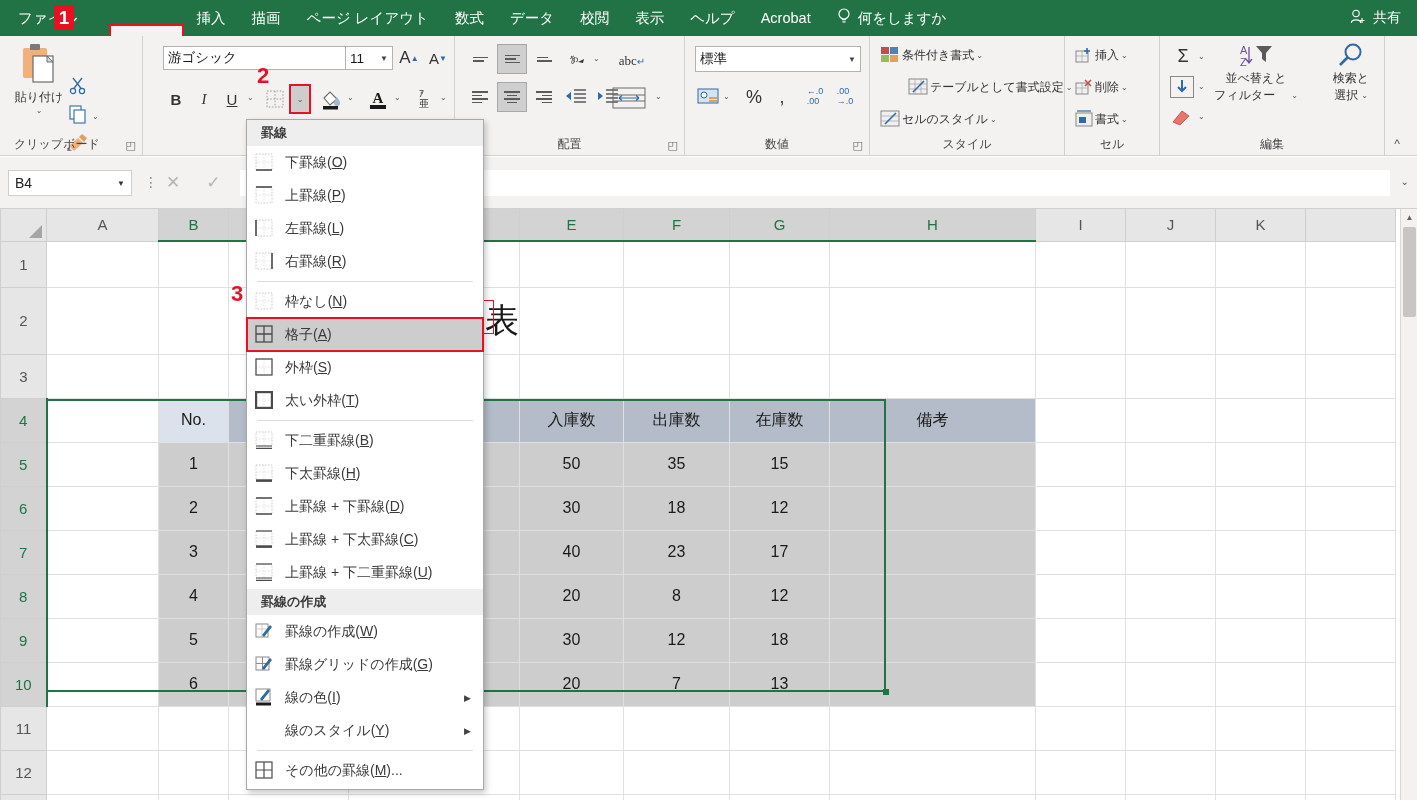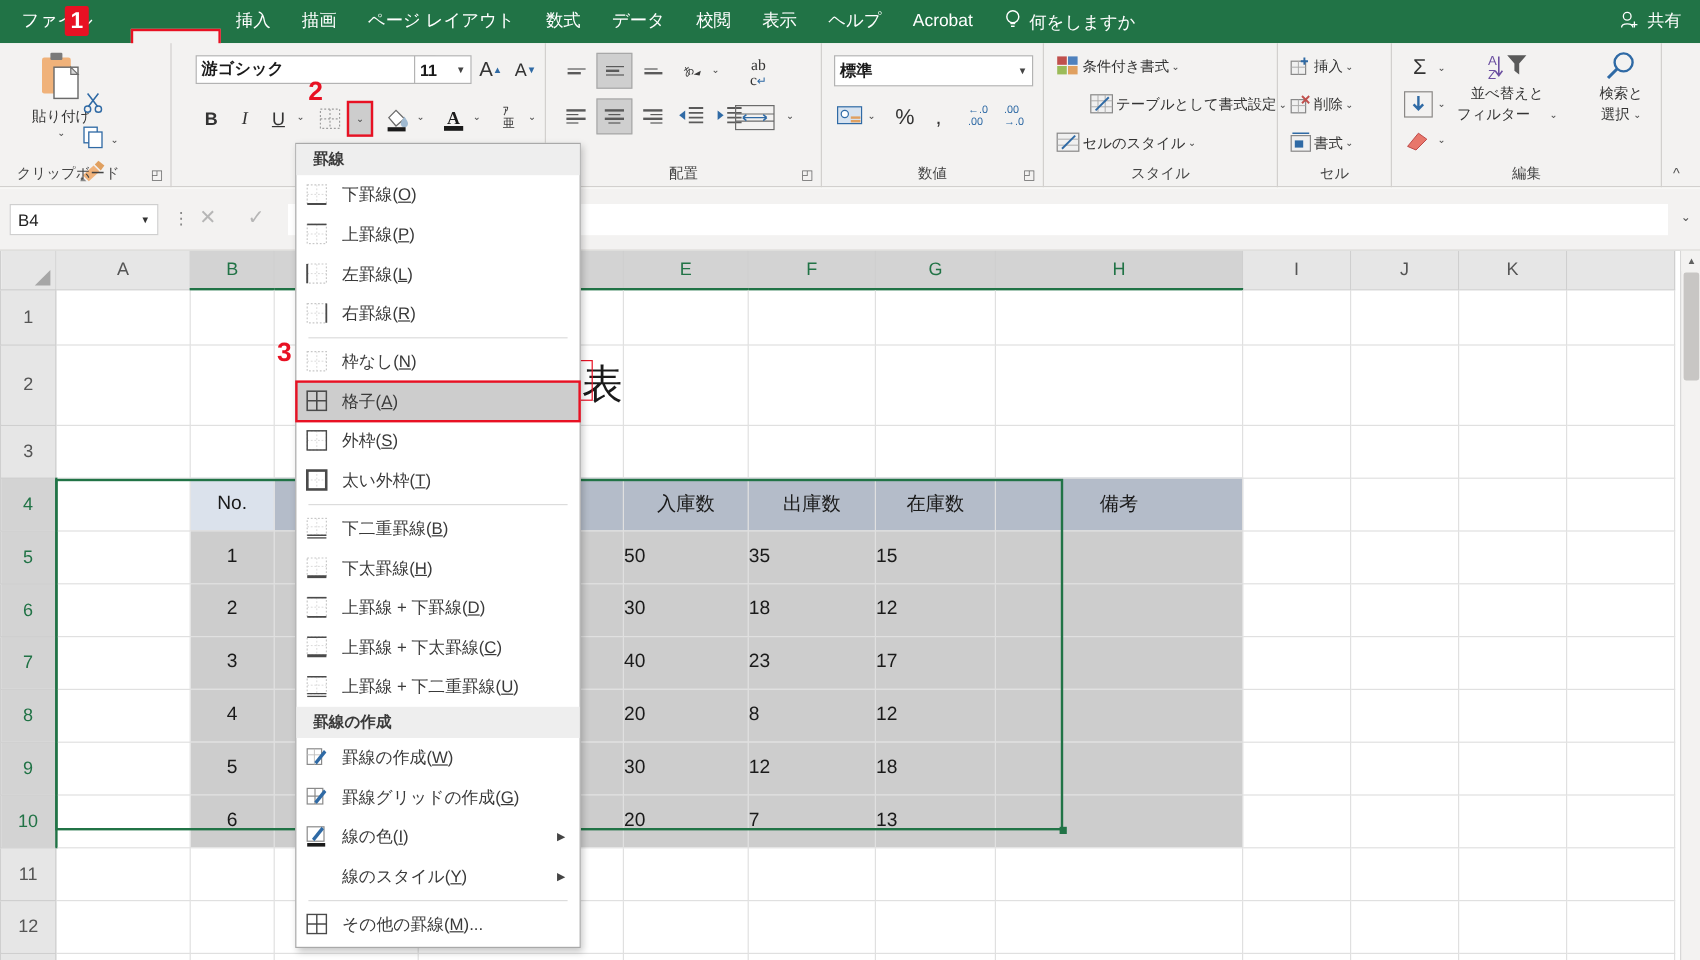--- a/index.html
+++ b/index.html
@@ -65,21 +65,21 @@
     font-size: 12px; color: #333; width: 62px;
   }
   .minibtn {
     position: absolute; display: flex; align-items: center; gap: 2px;
     font-size: 12px; color: #333; white-space: nowrap;
   }
   .chev { font-size: 8px; color: #555; }
   .fontbox {
     position: absolute; background: #fff; border: 1px solid #b3b3b3;
     display: flex; align-items: center; padding: 0 4px;
-    font-size: 13.5px; color: #1a1a1a; font-weight: bold;
+    font-size: 13.5px; color: #1a1a1a;
   }
   .fontbox .ddarrow { margin-left: auto; font-size: 8px; color: #444; }
   .iconbtn {
     position: absolute; display:flex; align-items:center; justify-content:center;
   }
   .sq { border: 1px solid #8a8886; }
   .hilite { background: #cfcfcf; border: 1px solid #a8a8a8; }
 
   
   .lines { display: flex; flex-direction: column; gap: 2px; justify-content:center; }
@@ -122,21 +122,21 @@
     width: 46px; background: #e6e6e6; border: 1px solid #cfcfcf;
     font-weight: normal; font-size: 15px; color: #555; text-align: center;
   }
   .rowhdr.sel { background: #d3d3d3; color: #217346; border-right: 2px solid #217346; }
   .cell {
     border-right: 1px solid #e0e0e0; border-bottom: 1px solid #e0e0e0;
     font-size: 16px; color: #1a1a1a; vertical-align: middle;
     padding: 0 6px; white-space: nowrap; overflow: visible;
   }
   .cell.selrange { background: #cdcdcd; }
-  .cell.num { text-align: left; }
+  .cell.num { text-align: center; }
   .cell.ctr { text-align: center; }
   .hdrcell { background: #b4bcc9; }
   .nocell { background: #dbe2ec; }
   .corner {
     width: 46px; height: 32px; background: #e6e6e6; border: 1px solid #cfcfcf;
     border-top: none; position: relative;
   }
   .corner::after {
     content: ""; position: absolute; right: 4px; bottom: 3px;
     border-left: 13px solid transparent; border-bottom: 13px solid #a6a6a6;
@@ -215,21 +215,21 @@
             <path d="M13 10 v5 M10.5 12.5 h5" stroke="#fff" stroke-width="1.1"></path>
           </svg>
       </span>
       <span>共有</span>
     </div>
   </div>
 
   <div class="ribbon">
 
     <div class="rgroup" style="left:0; width:143px;">
-      <div class="bigbtn" style="left:20px; top:6px;">
+      <div class="bigbtn" style="left:8px; top:6px;">
         <span>
           <svg width="40" height="44" viewBox="0 0 40 44">
             <rect x="4" y="6" width="24" height="30" rx="2" fill="#f0b27a"></rect>
             <rect x="11" y="2" width="10" height="6" rx="1" fill="#7a7a7a"></rect>
             <rect x="14" y="14" width="20" height="26" fill="#ffffff" stroke="#6b6b6b" stroke-width="1.2"></rect>
             <path d="M28 14 l6 6 h-6 z" fill="#d9d9d9" stroke="#6b6b6b" stroke-width="1"></path>
           </svg>
         </span>
         <span style="margin-top:0px;">貼り付け</span>
         <span class="chev">⌄</span>
@@ -376,21 +376,21 @@
         <svg width="22" height="20" viewBox="0 0 22 20">
             <path d="M9 3 h12 M9 7 h12 M9 11 h12 M9 15 h12" stroke="#5a5a5a" stroke-width="1.5"></path>
             <path d="M1 5 L6 9 L1 13 z" fill="#2f6aa5"></path>
           </svg>
       </div>
       <div class="rglabel">配置</div>
       <div class="rgdlg">◰</div>
     </div>
 
     <div class="rgroup" style="left:685px; width:0; border:none;"></div>
-    <div class="btn" style="left:612px; top:8px; width:40px; height:32px; flex-direction:column; font-size:13px; line-height:1;">
+    <div class="btn" style="left:612px; top:8px; width:40px; height:32px; flex-direction:row; font-size:13px; line-height:1;">
       <span style="font-family:'Liberation Serif',serif;">ab</span>
       <span style="font-family:'Liberation Serif',serif;">c<span style="color:#2f6aa5;font-size:10px;">↵</span></span>
     </div>
     <div class="iconbtn" style="left:608px; top:48px; width:42px; height:28px;">
       <svg width="34" height="22" viewBox="0 0 34 22">
         <rect x="1" y="1" width="32" height="20" fill="none" stroke="#6b6b6b" stroke-width="1"></rect>
         <path d="M1 8 h32 M1 14 h32" stroke="#6b6b6b" stroke-width="1"></path>
         <path d="M7 11 h20 M7 11 l3 -2.5 M7 11 l3 2.5 M27 11 l-3 -2.5 M27 11 l-3 2.5" stroke="#2f6aa5" stroke-width="1.2" fill="none"></path>
       </svg>
     </div>

